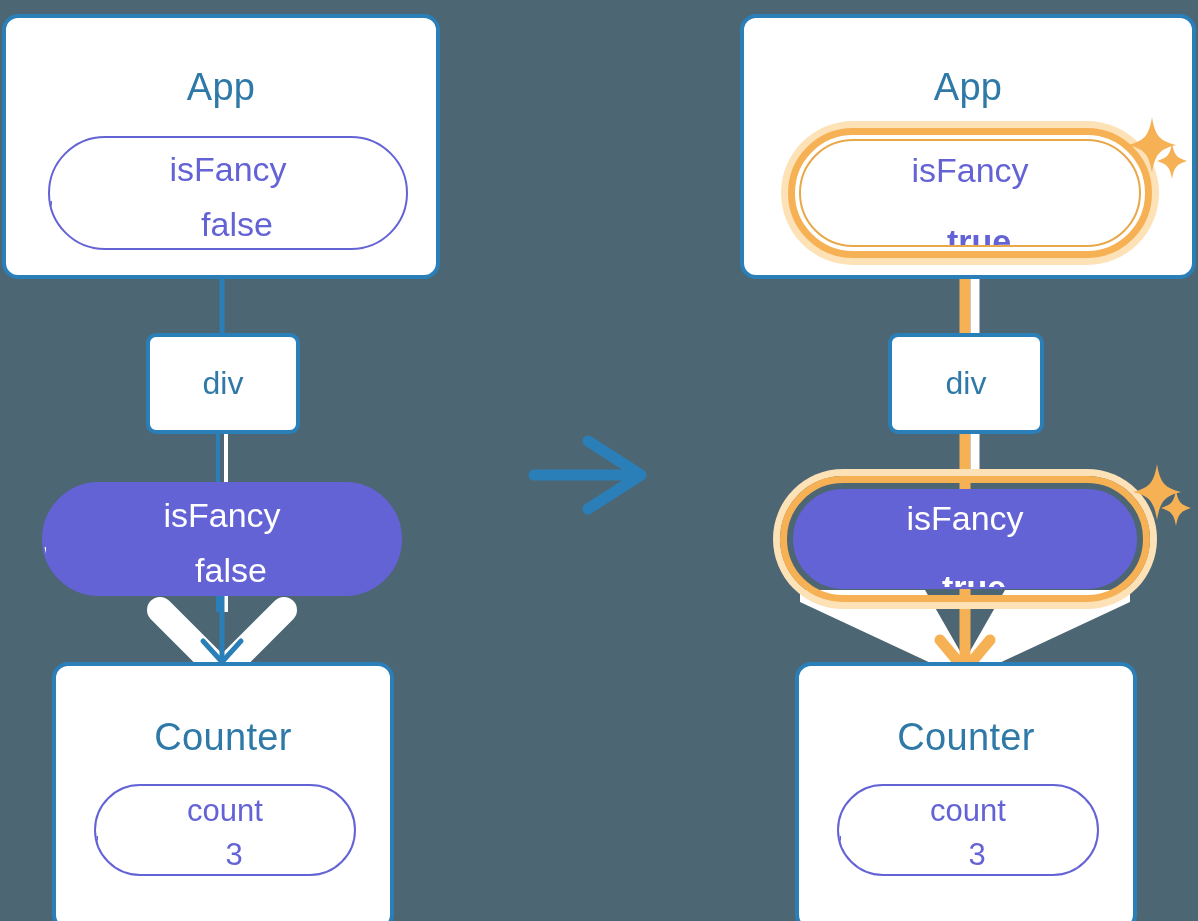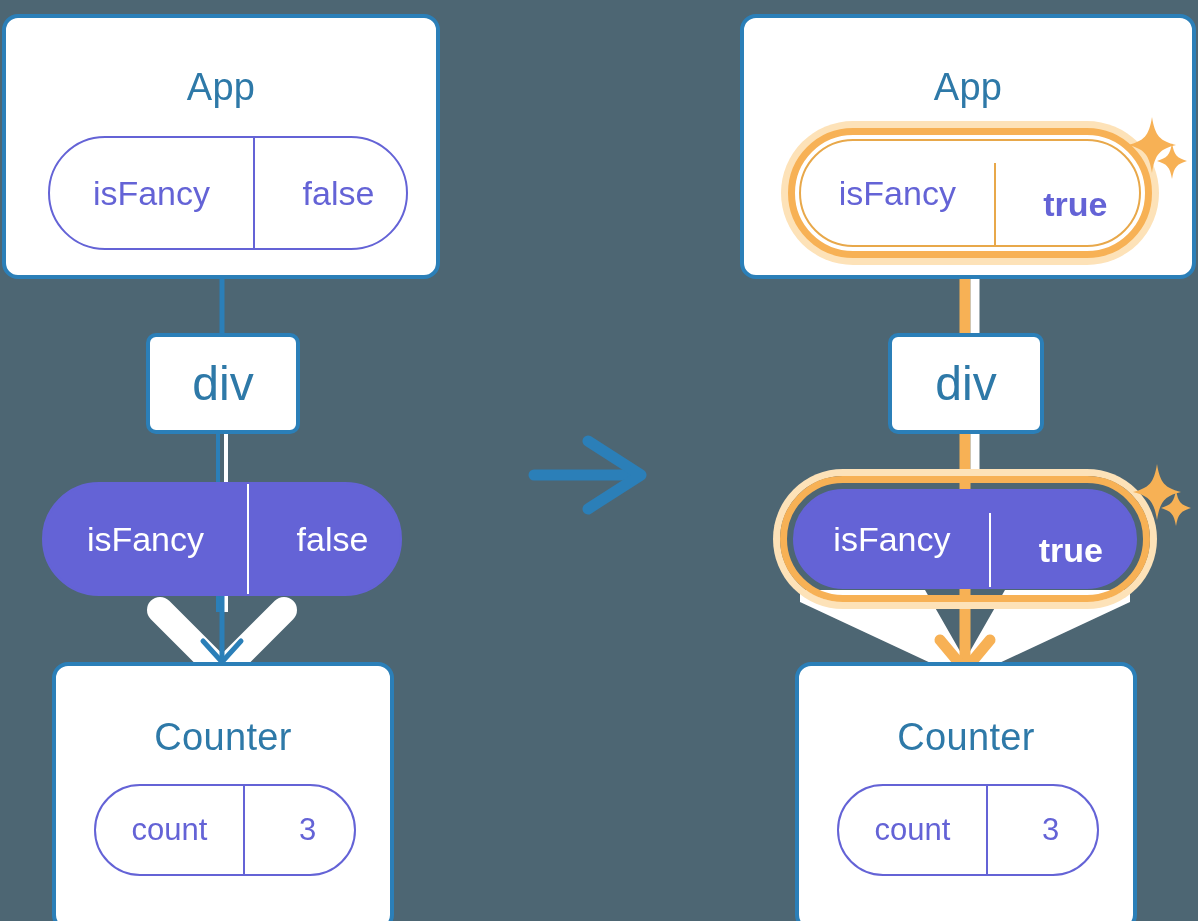--- a/index.html
+++ b/index.html
@@ -29,32 +29,33 @@
     letter-spacing:.3px;
   }
   .divcard{
     position:absolute;
     background:#ffffff;
     border:4px solid #2b7fb8;
     border-radius:10px;
     box-sizing:border-box;
     display:flex;align-items:center;justify-content:center;
     color:#2e79a8;
-    font-size:48px;
+    font-size:32px;
   }
   .divcard span{position:relative;z-index:3;}
 
   
   .pill{
     position:absolute;
     box-sizing:border-box;
     display:flex;
     align-items:stretch;
     border-radius:999px;
     overflow:hidden;
+    flex-direction:column;
   }
   .pill .cell{
     display:flex;align-items:center;justify-content:center;
     font-size:34px;
     box-sizing:border-box;
   }
   .pill .cell.k{flex:0 0 57%;}
   .pill .cell.v{flex:1 1 auto;padding-left:16px;}
 
   

